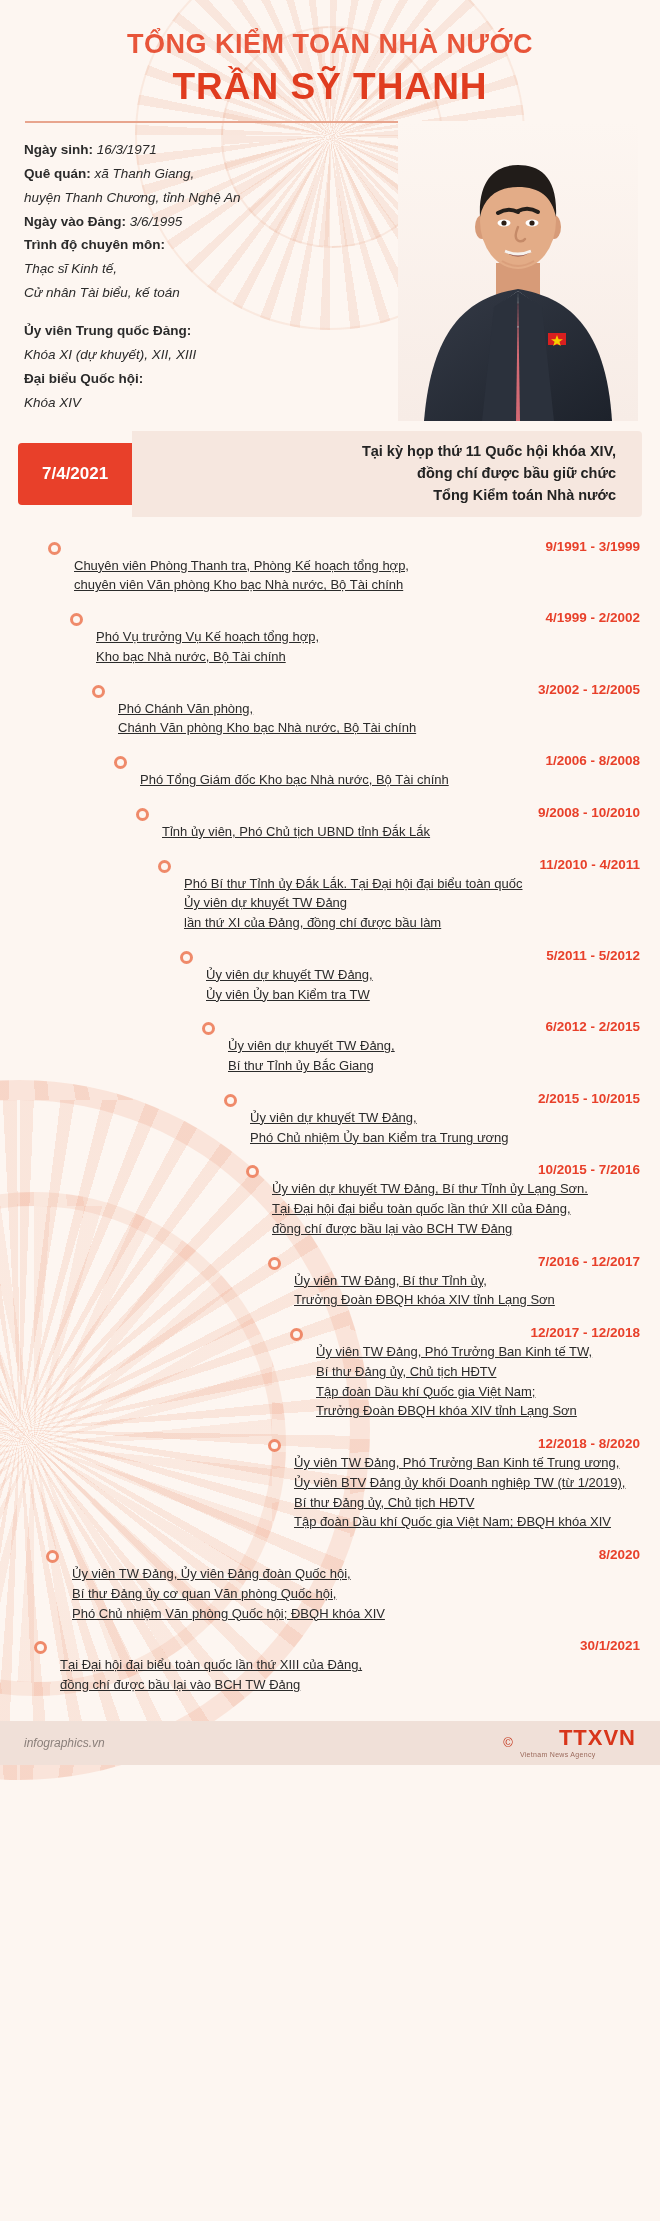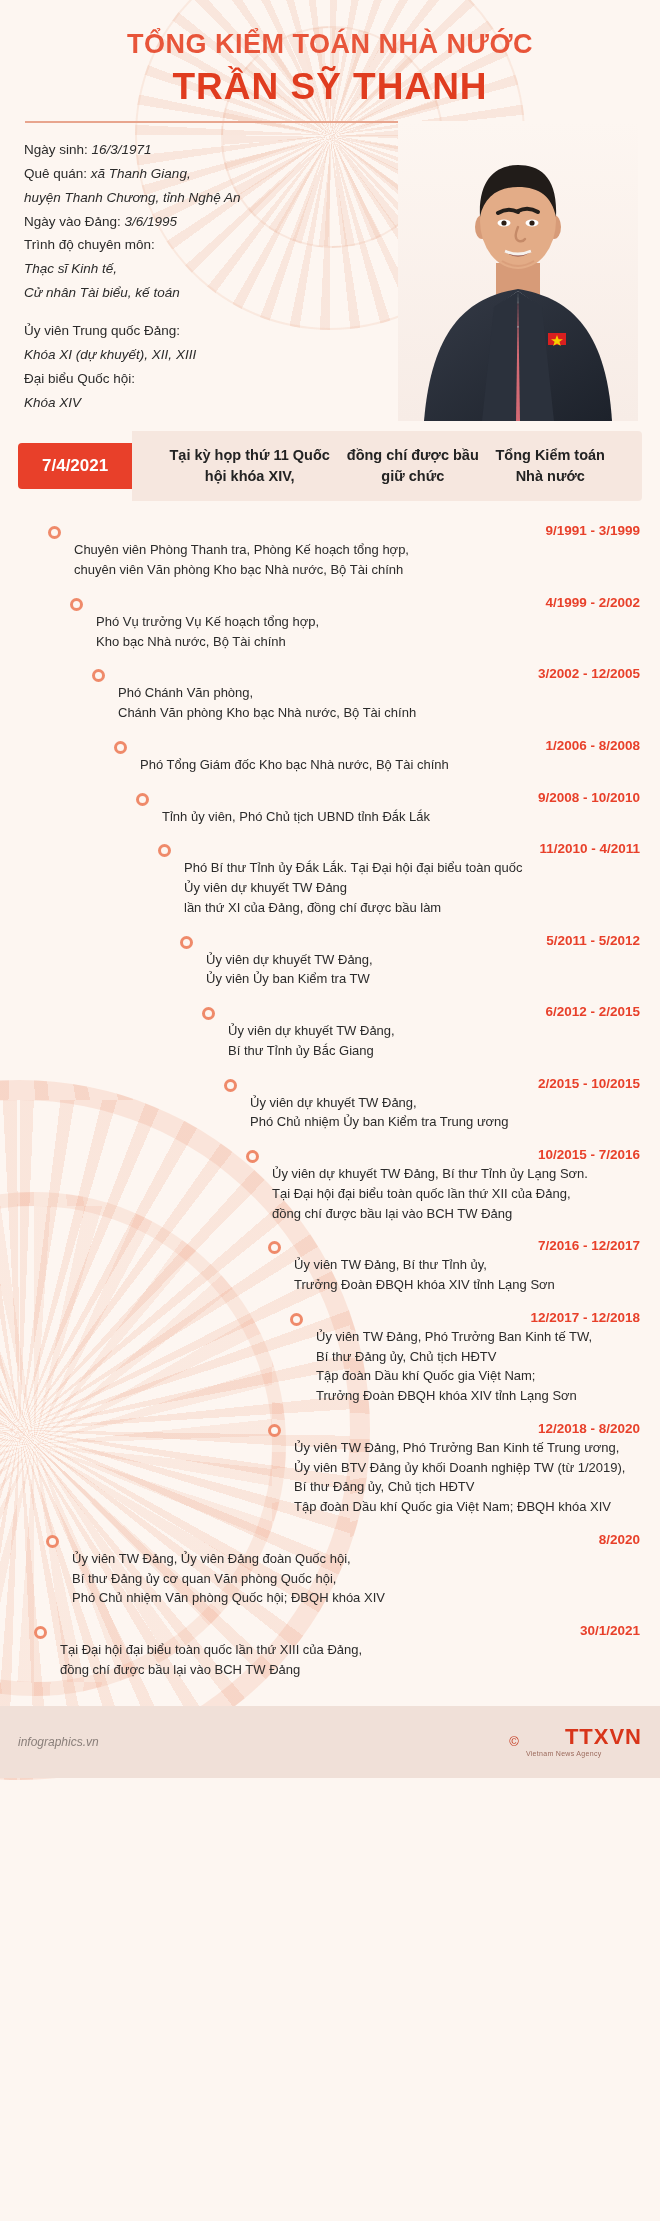--- a/index.html
+++ b/index.html
@@ -89,21 +89,21 @@
     position: relative;
     z-index: 3;
     padding: 16px 24px 0 24px;
     min-height: 290px;
   }
   .bio {
     width: 300px;
     font-size: 13.5px;
     line-height: 1.62;
   }
-  .bio b { font-weight: normal; }
+  .bio b { font-weight: bold; }
   .bio i { font-style: italic; }
   .bio-block { margin-bottom: 2px; }
   .bio-gap { height: 14px; }
 
   .portrait {
     position: absolute;
     right: 22px;
     top: -2px;
     width: 240px;
     height: 300px;
@@ -136,21 +136,22 @@
     margin-bottom: 12px;
   }
   .banner-text {
     flex: 1;
     background: #f6e7df;
     color: #232323;
     font-size: 14.5px;
     font-weight: bold;
     line-height: 1.5;
     display: flex;
-    align-items: center;
+    flex-direction: column;
+    align-items: flex-end;
     justify-content: center;
     text-align: center;
     padding: 10px 26px 10px 26px;
     border-radius: 0 4px 4px 0;
   }
 
   
   .timeline {
     position: relative;
     z-index: 3;
@@ -176,33 +177,34 @@
     color: #e8402a;
     font-size: 13.5px;
     font-weight: bold;
     margin-bottom: 2px;
     text-align: right;
   }
   .tl-desc {
     font-size: 13px;
     line-height: 1.52;
     color: #2b2b2b;
+    text-decoration: underline;
   }
 
   
   .footer {
     position: relative;
     z-index: 3;
     margin-top: 26px;
-    height: 72px;
+    height: 44px;
     background: #f0e0d8;
     display: flex;
     align-items: center;
     justify-content: space-between;
-    padding: 0 18px;
+    padding: 0 24px;
   }
   .footer-left {
     color: #8a7f7a;
     font-size: 12px;
     font-style: italic;
   }
   .footer-right {
     display: flex;
     align-items: center;
     gap: 7px;

